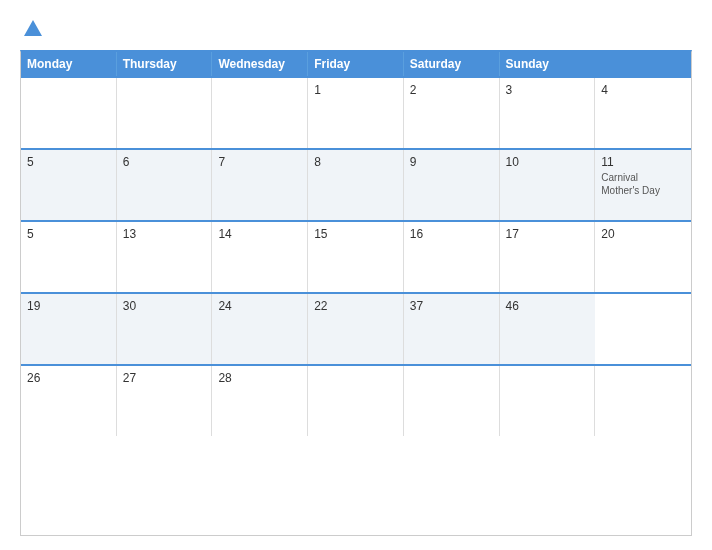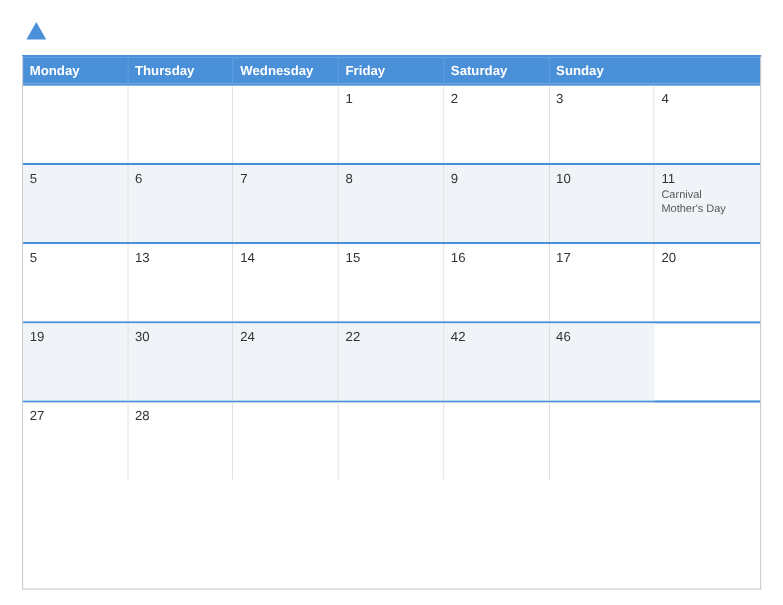--- a/index.html
+++ b/index.html
@@ -238,27 +238,30 @@
           <div class="cal-cell">
             <span class="day-num">30</span>
           </div>
           <div class="cal-cell">
             <span class="day-num">24</span>
           </div>
           <div class="cal-cell">
             <span class="day-num">22</span>
           </div>
           <div class="cal-cell">
-            <span class="day-num">42</span>
+            <span class="day-num">37</span>
           </div>
           <div class="cal-cell">
             <span class="day-num">46</span>
           </div>
         </div>
         <div class="cal-week">
+          <div class="cal-cell">
+            <span class="day-num">26</span>
+          </div>
           <div class="cal-cell">
             <span class="day-num">27</span>
           </div>
           <div class="cal-cell">
             <span class="day-num">28</span>
           </div>
           <div class="cal-cell empty-cell"></div>
           <div class="cal-cell empty-cell"></div>
           <div class="cal-cell empty-cell"></div>
           <div class="cal-cell empty-cell"></div>

